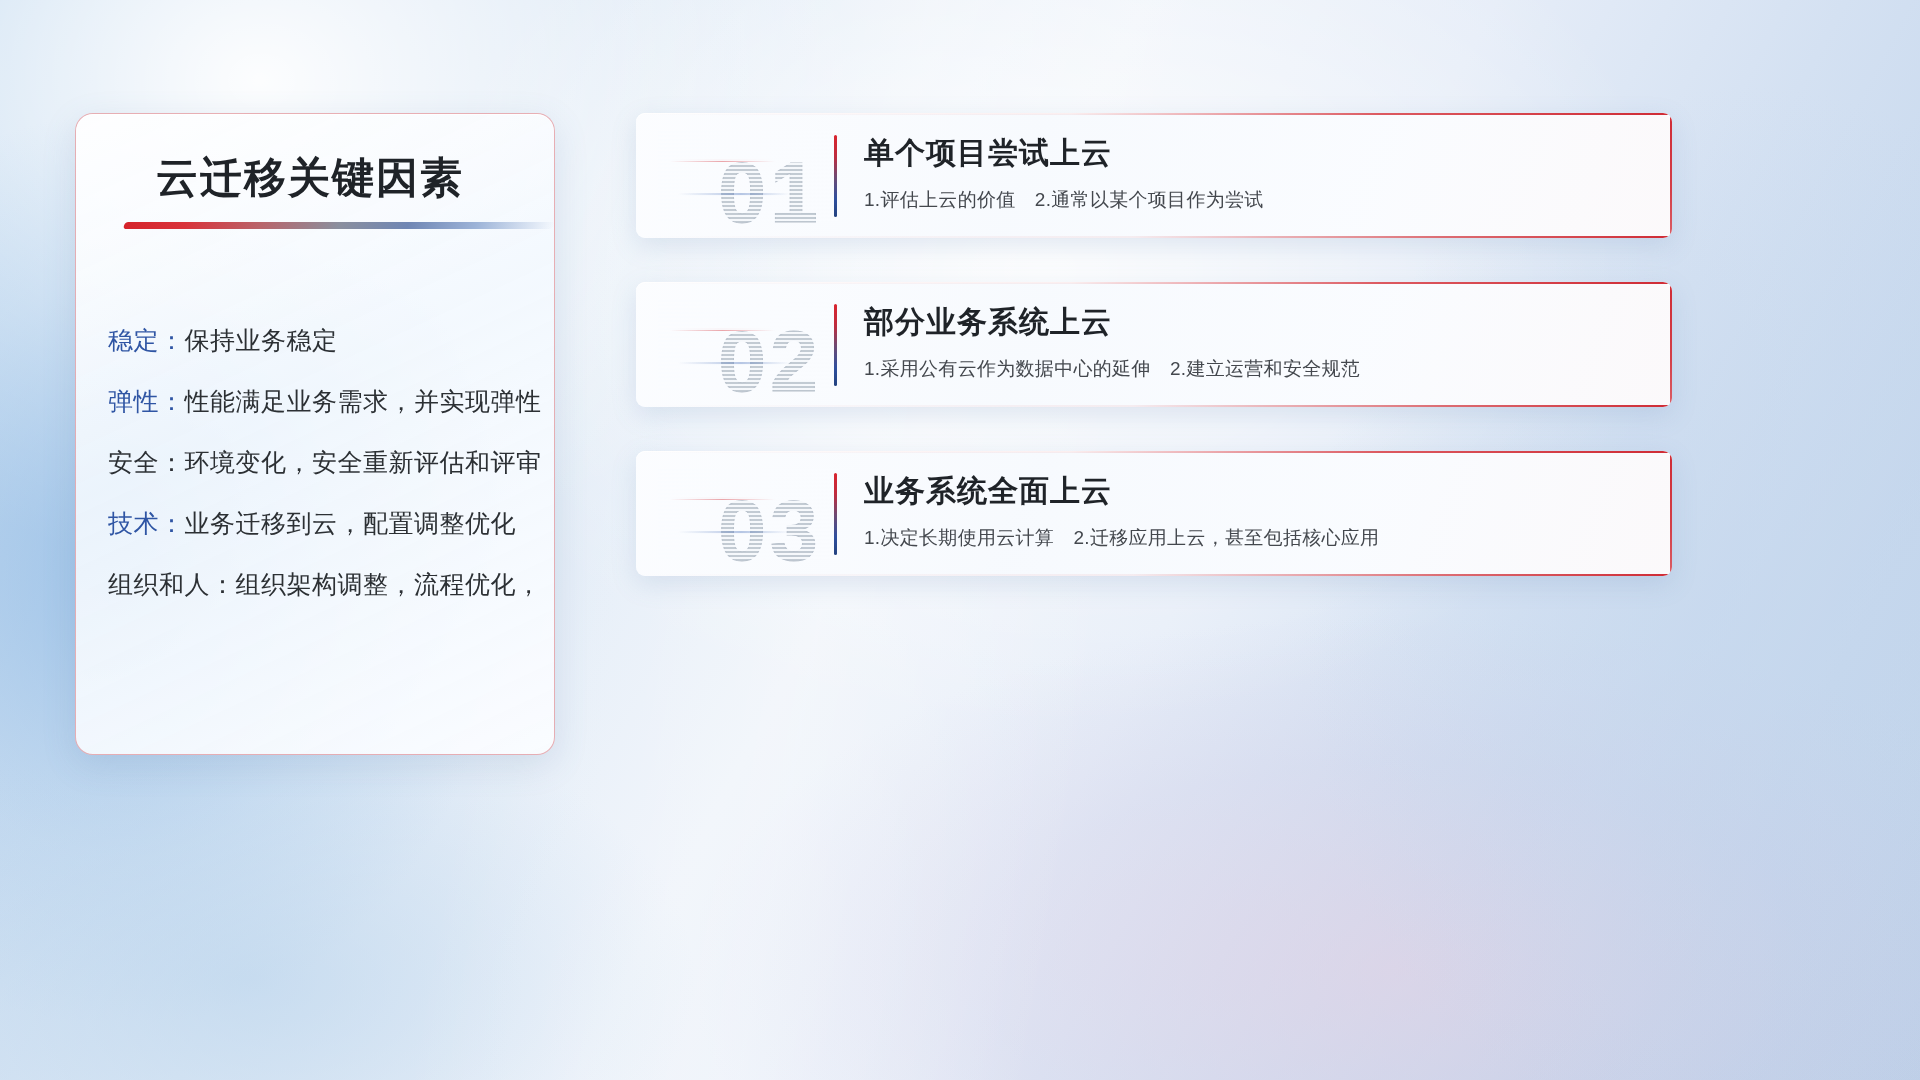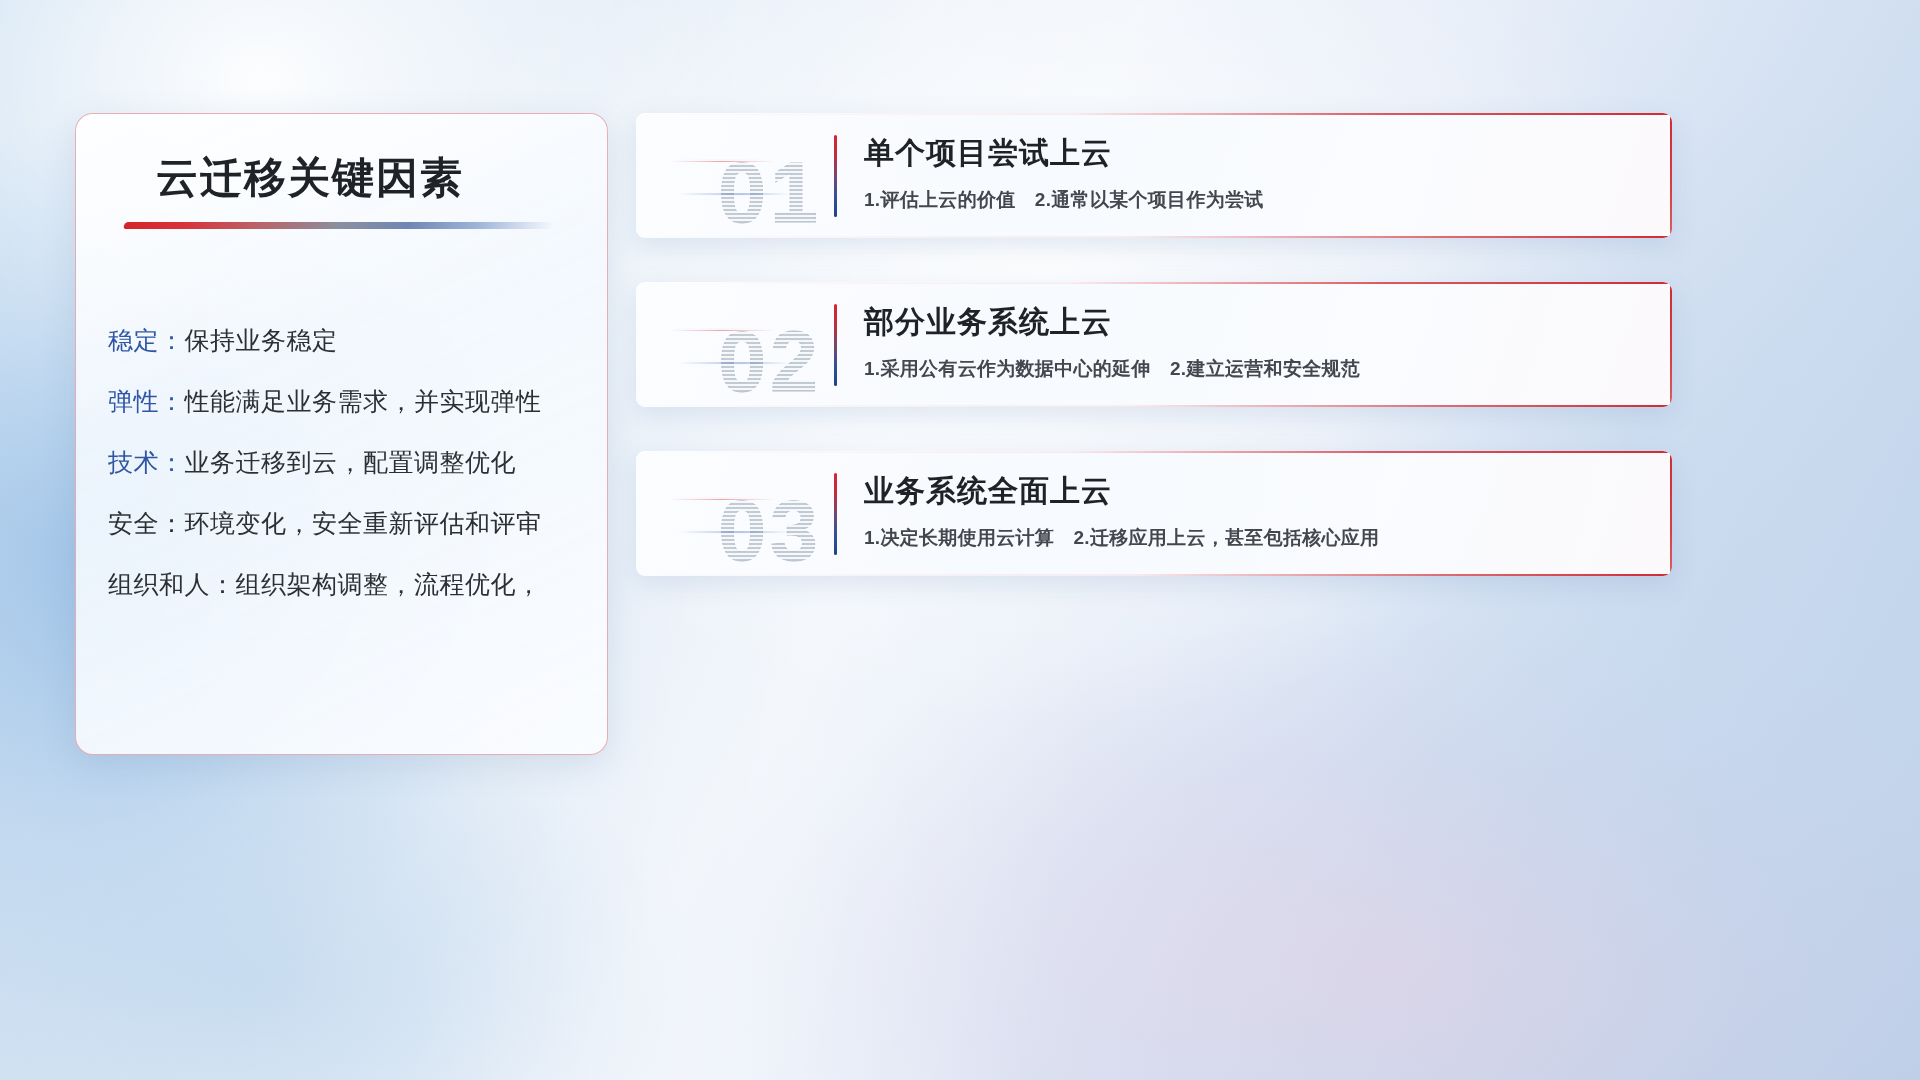--- a/index.html
+++ b/index.html
@@ -49,21 +49,21 @@
     position:absolute; right:-280px; top:80px; width:900px; height:1100px;
     background:radial-gradient(ellipse at center, rgba(198,216,238,.60) 0%, rgba(198,216,238,0) 70%);
   }
   #bg-sheen {
     position:absolute; inset:0;
     background:linear-gradient(100deg, rgba(255,255,255,0) 28%, rgba(255,255,255,.30) 44%, rgba(255,255,255,0) 58%);
   }
 
   
   #left-panel {
-    position:absolute; left:75px; top:113px; width:533px; height:642px;
+    position:absolute; left:75px; top:113px; width:480px; height:642px;
     border-radius:18px;
     background:linear-gradient(155deg, rgba(250,252,255,.92) 0%, rgba(244,249,254,.88) 45%, rgba(250,252,255,.95) 100%);
     border:1px solid rgba(216,112,118,.55);
     box-shadow:0 10px 34px rgba(90,125,170,.16), inset 0 1px 0 rgba(255,255,255,.9);
     overflow:hidden;
   }
   #left-panel::before{
     content:""; position:absolute; inset:0; pointer-events:none;
     border-radius:18px;
     background:linear-gradient(160deg, rgba(255,255,255,.75) 0%, rgba(255,255,255,0) 38%);
@@ -155,21 +155,20 @@
   }
   .card-title {
     position:absolute; left:228px; top:20px;
     font-size:30px; font-weight:bold; color:#1f2328; letter-spacing:1px;
     white-space:nowrap;
   }
   .card-sub {
     position:absolute; left:228px; top:74px;
     font-size:19px; color:#44484e; letter-spacing:.3px;
     white-space:nowrap;
-    font-weight:bold;
   }
 </style>
 </head>
 <body>
 
 <div id="bg-base">
   <div id="bg-glow-topleft"></div>
   <div id="bg-glow-left"></div>
   <div id="bg-glow-center"></div>
   <div id="bg-glow-bottom"></div>
@@ -177,22 +176,22 @@
   <div id="bg-glow-right"></div>
   <div id="bg-sheen"></div>
 </div>
 
 <section id="left-panel">
   <h1 class="panel-title">云迁移关键因素</h1>
   <div class="title-rule"></div>
   <div class="factor-list" id="factor-list">
       <div class="factor-row"><span class="factor-label accent">稳定：</span><span class="factor-text">保持业务稳定</span></div>
       <div class="factor-row"><span class="factor-label accent">弹性：</span><span class="factor-text">性能满足业务需求，并实现弹性</span></div>
+      <div class="factor-row"><span class="factor-label plain">安全：</span><span class="factor-text">环境变化，安全重新评估和评审</span></div>
       <div class="factor-row"><span class="factor-label accent">技术：</span><span class="factor-text">业务迁移到云，配置调整优化</span></div>
-      <div class="factor-row"><span class="factor-label plain">安全：</span><span class="factor-text">环境变化，安全重新评估和评审</span></div>
       <div class="factor-row"><span class="factor-label plain">组织和人：</span><span class="factor-text">组织架构调整，流程优化，</span></div>
     </div>
 </section>
 
 <section id="cards">
     <article class="card">
       <div class="card-edge-top"></div>
       <div class="card-edge-right"></div>
       <div class="card-edge-bottom"></div>
       <div class="card-number-wrap">

